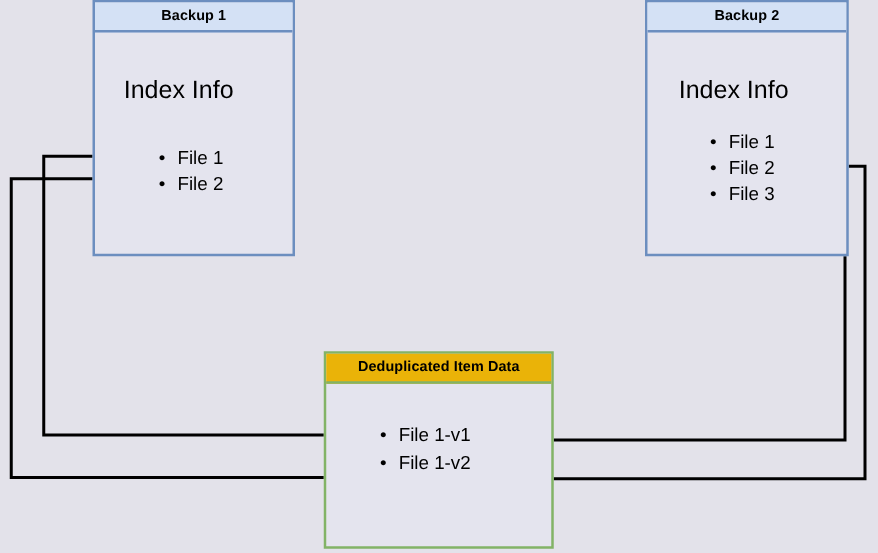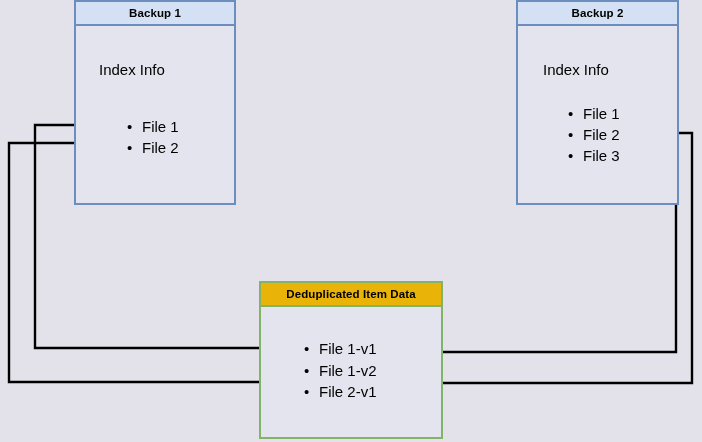--- a/index.html
+++ b/index.html
@@ -62,21 +62,21 @@
   .header-green {
     background: #eab308;
     border-bottom: 2px solid #82b366;
   }
   .node-body {
     position: relative;
     width: 100%;
   }
   .body-label {
     position: absolute;
-    font-size: 15px;
+    font-size: 20px;
     color: #000000;
     white-space: nowrap;
   }
   .bullet-list {
     position: absolute;
     margin: 0;
     padding: 0;
     list-style: none;
   }
   .bullet-list li {
@@ -143,18 +143,17 @@
       </ul>
     </div>
   </div>
 
   <div class="node node-green" style="left:259px; top:281px; width:184px; height:158px;">
     <div class="node-header header-green">Deduplicated Item Data</div>
     <div class="node-body" style="height:130px;padding-left:31px;">
       <ul class="bullet-list wide" style="left:43px; top:31px;">
         <li>File 1-v1</li>
         <li>File 1-v2</li>
-        <li>File 2-v1</li>
       </ul>
     </div>
   </div>
 
 </div>
 
 </body></html>

